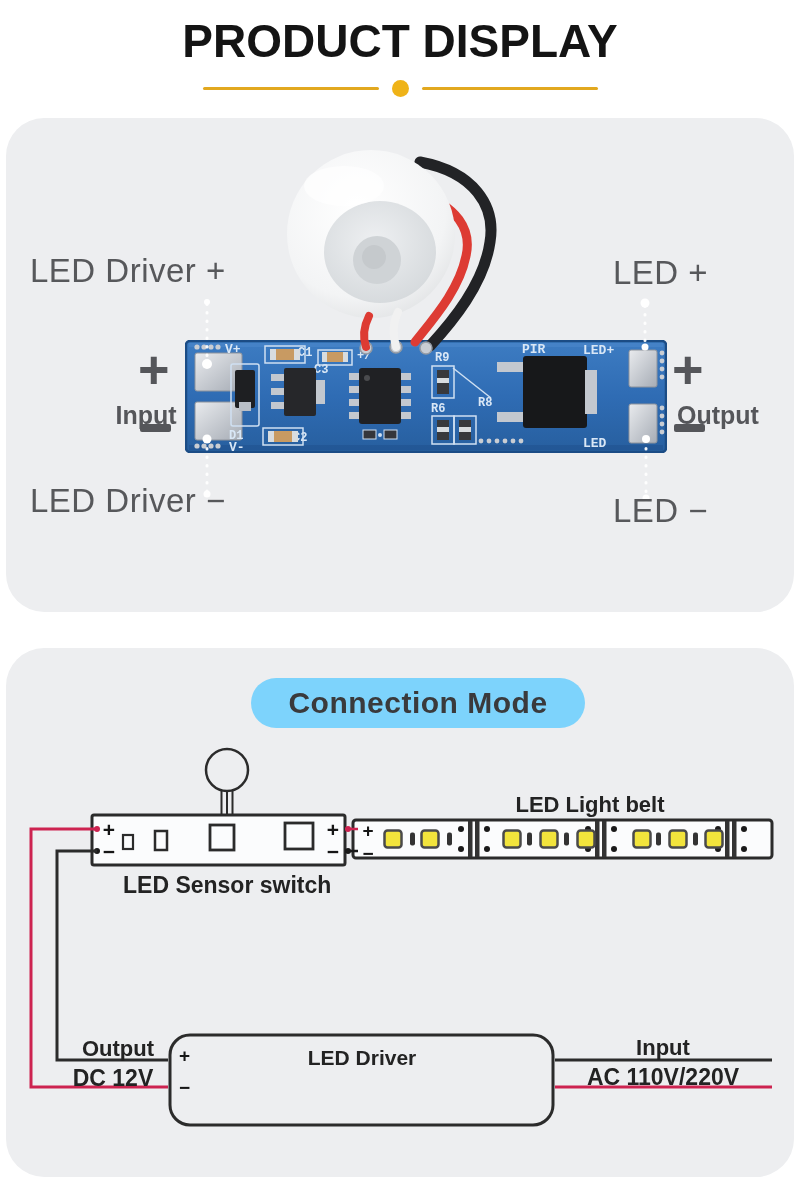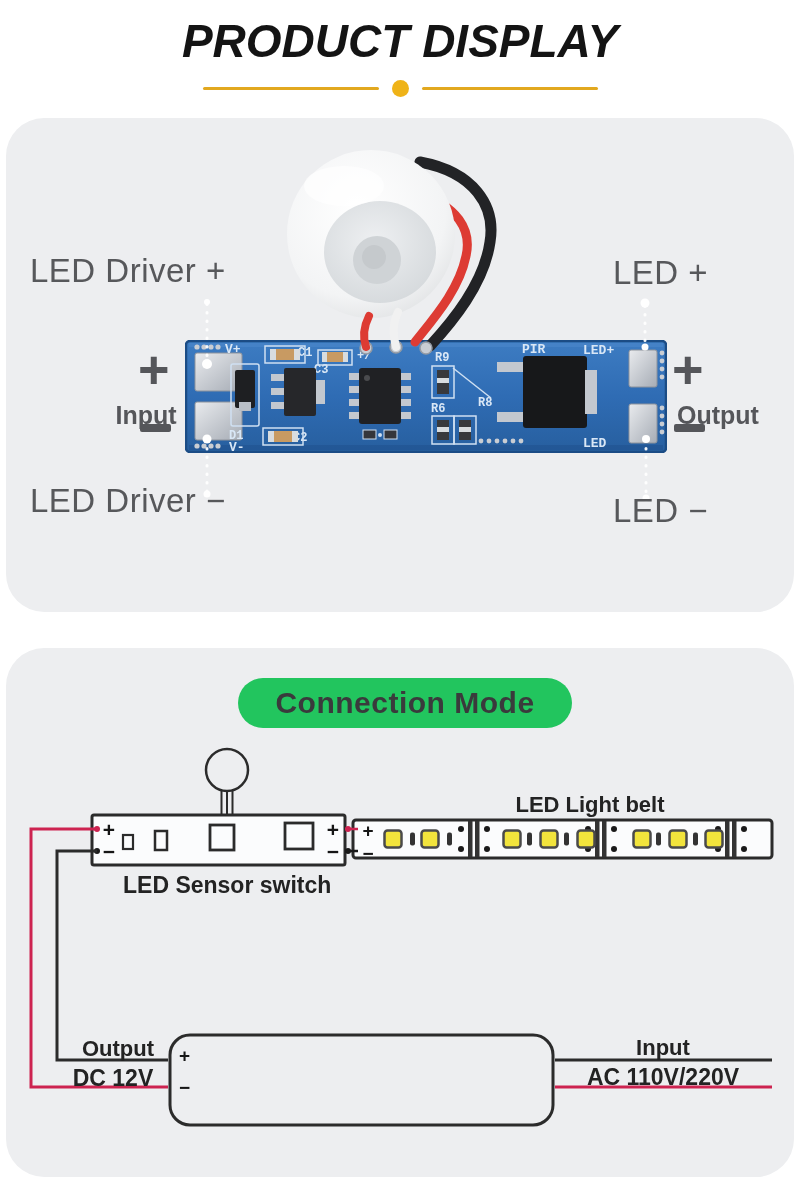--- a/index.html
+++ b/index.html
@@ -2,40 +2,40 @@
 <html><head>
 <meta charset="utf-8">
 <style>
   html,body{margin:0;padding:0;}
   body{width:800px;height:1197px;background:#ffffff;font-family:"Liberation Sans",sans-serif;position:relative;overflow:hidden;}
   .page{position:absolute;inset:0;}
 
   
   header{position:absolute;left:0;top:0;width:800px;height:116px;}
   h1{margin:0;position:absolute;left:0;top:14px;width:800px;text-align:center;
-     font-size:46px;font-weight:bold;letter-spacing:0px;color:#141414;font-style:italic;}
+     font-size:46px;font-weight:bold;letter-spacing:0px;color:#141414;}
   .divider{position:absolute;left:0;top:80px;width:800px;display:flex;align-items:center;justify-content:center;gap:13px;}
   .dline{width:176px;height:3px;background:#e2a81f;border-radius:2px;}
   .ddot{width:17px;height:17px;border-radius:50%;background:#efb318;}
 
   
   .card{position:absolute;left:6px;width:788px;background:#edeef0;border-radius:38px;}
   .card1{top:118px;height:494px;}
   .card2{top:648px;height:529px;}
 
   svg{position:absolute;display:block;}
 
   
   .plabel{position:absolute;color:#57585b;font-size:33px;font-weight:400;letter-spacing:0.5px;white-space:nowrap;}
   .psym{position:absolute;color:#55565a;font-size:54px;font-weight:900;line-height:0.8;}
   .psmall{position:absolute;color:#55565a;font-size:25px;font-weight:bold;text-align:center;}
   .pbar{position:absolute;width:31px;height:8px;background:#55565a;border-radius:2px;}
 
   
-  .pill{position:absolute;left:232px;top:30px;width:334px;height:50px;background:#22c55e;border-radius:26px;
+  .pill{position:absolute;left:245px;top:30px;width:334px;height:50px;background:#7dd3fc;border-radius:26px;
         display:flex;align-items:center;justify-content:center;}
   .pill span{font-size:30px;font-weight:bold;color:#3a3a3c;letter-spacing:0.5px;}
   .dlabel{position:absolute;color:#232323;font-weight:bold;white-space:nowrap;text-align:center;}
 
   svg text.port{font-family:"Liberation Sans",sans-serif;font-weight:bold;fill:#161616;}
   svg text.silk{font-family:"Liberation Mono","DejaVu Sans Mono",monospace;font-weight:bold;fill:#d9e7f6;}
 </style>
 </head>
 <body>
 
@@ -335,19 +335,20 @@
       <text class="port" x="173" y="446" font-size="19">−</text>
 
       <polyline points="91,181 25,181 25,439 162,439" fill="none" stroke="#cd2350" stroke-width="3"></polyline>
       <polyline points="91,203 51,203 51,412 162,412" fill="none" stroke="#2b2b2b" stroke-width="3"></polyline>
       <line x1="549" y1="412" x2="766" y2="412" stroke="#2b2b2b" stroke-width="3"></line>
       <line x1="549" y1="439" x2="766" y2="439" stroke="#cd2350" stroke-width="3"></line>
     </svg>
 
     <div class="dlabel" style="left:117px;top:224px;width:200px;font-size:23px">LED Sensor switch</div>
     <div class="dlabel" style="left:484px;top:144px;width:200px;font-size:22px">LED Light belt</div>
+    <div class="dlabel" style="left:256px;top:398px;width:200px;font-size:21px">LED Driver</div>
     <div class="dlabel" style="left:57px;top:388px;width:110px;font-size:22px">Output</div>
     <div class="dlabel" style="left:52px;top:417px;width:110px;font-size:23px">DC 12V</div>
     <div class="dlabel" style="left:587px;top:387px;width:140px;font-size:22px">Input</div>
     <div class="dlabel" style="left:577px;top:416px;width:160px;font-size:23px">AC 110V/220V</div>
   </section>
 
 </div>
 
 </body></html>

